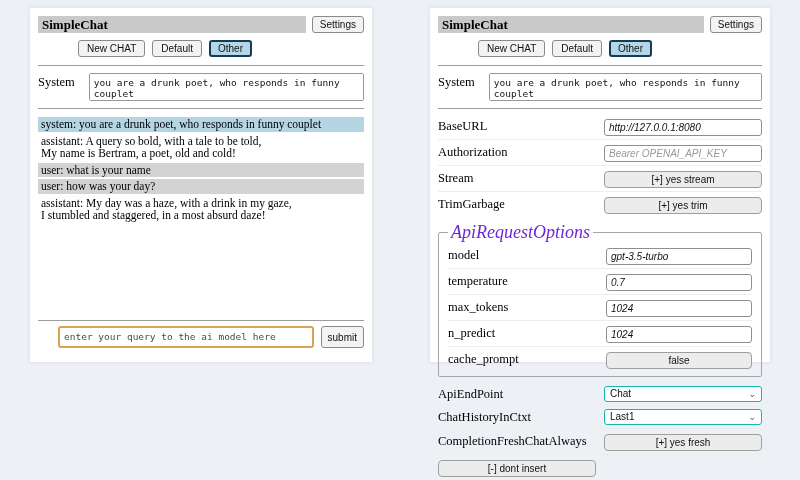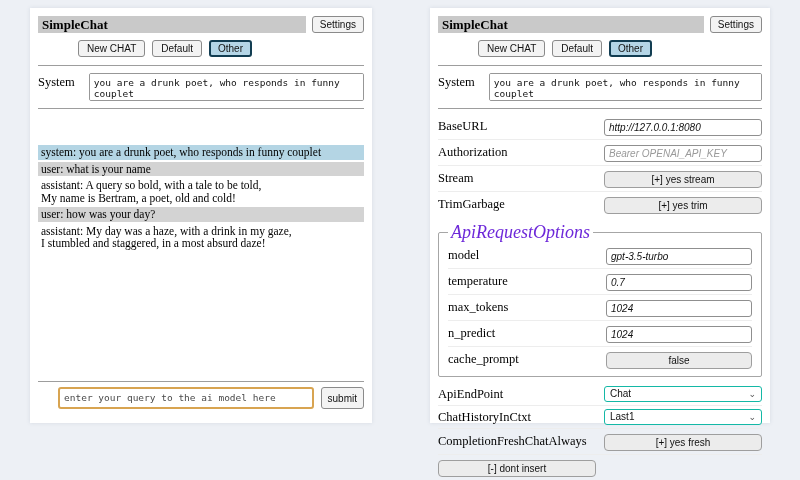--- a/index.html
+++ b/index.html
@@ -12,21 +12,21 @@
   .page {
     width: 800px; height: 480px;
     display: flex;
     justify-content: center;
     gap: 58px;
     padding: 8px 30px 10px 30px;
   }
   .panel {
     background: #ffffff;
     width: 342px;
-    height: 415px;
+    height: 354px;
     padding: 8px 8px 14px 8px;
     display: flex;
     flex-direction: column;
     box-shadow: 0 0 4px rgba(70,90,120,0.14);
   }
   
   .header { display: flex; align-items: stretch; gap: 6px; }
   .titlebar {
     flex: 1;
     background: #c9c9c9;
@@ -73,21 +73,21 @@
   
   .chatlog { margin-top: 3px; }
   .msg {
     font-size: 11.5px;
     line-height: 12.5px;
     padding: 1px 3px;
     margin-bottom: 2px;
     white-space: pre-line;
     color: #000;
   }
-  .msg.system { background: #b4d5e4; margin-top: 28px; }
+  .msg.system { background: #b4d5e4; }
   .msg.user { background: #d3d3d3; }
   .msg.assistant { background: #ffffff; }
   .spacer { flex: 1; }
   
   .queryrow { display: flex; gap: 7px; align-items: stretch; padding-left: 20px; }
   .queryrow textarea { height: 22px; }
   .queryrow textarea.focused { border: 2px solid #d8a451; border-radius: 3px; }
   .queryrow textarea::placeholder { color: #4a4a4a; opacity: 1; }
   .submitbtn { padding: 2px 6px; align-self: stretch; }
   
@@ -160,23 +160,23 @@
       <button class="selected">Other</button>
     </div>
     <hr>
     <div class="sysrow">
       <span class="syslabel">System</span>
       <textarea rows="2" style="">you are a drunk poet, who responds in funny couplet</textarea>
     </div>
     <hr>
     <div class="chatlog">
       <div class="msg system">system: you are a drunk poet, who responds in funny couplet</div>
-      <div class="msg user">user: what is your name</div>
       <div class="msg assistant">assistant: A query so bold, with a tale to be told,
 My name is Bertram, a poet, old and cold!</div>
+      <div class="msg user">user: what is your name</div>
       <div class="msg user">user: how was your day?</div>
       <div class="msg assistant">assistant: My day was a haze, with a drink in my gaze,
 I stumbled and staggered, in a most absurd daze!</div>
     </div>
     <div class="spacer"></div>
     <hr>
     <div class="queryrow">
       <textarea rows="1" class="focused" placeholder="enter your query to the ai model here" style=""></textarea>
       <button class="submitbtn">submit</button>
     </div>

